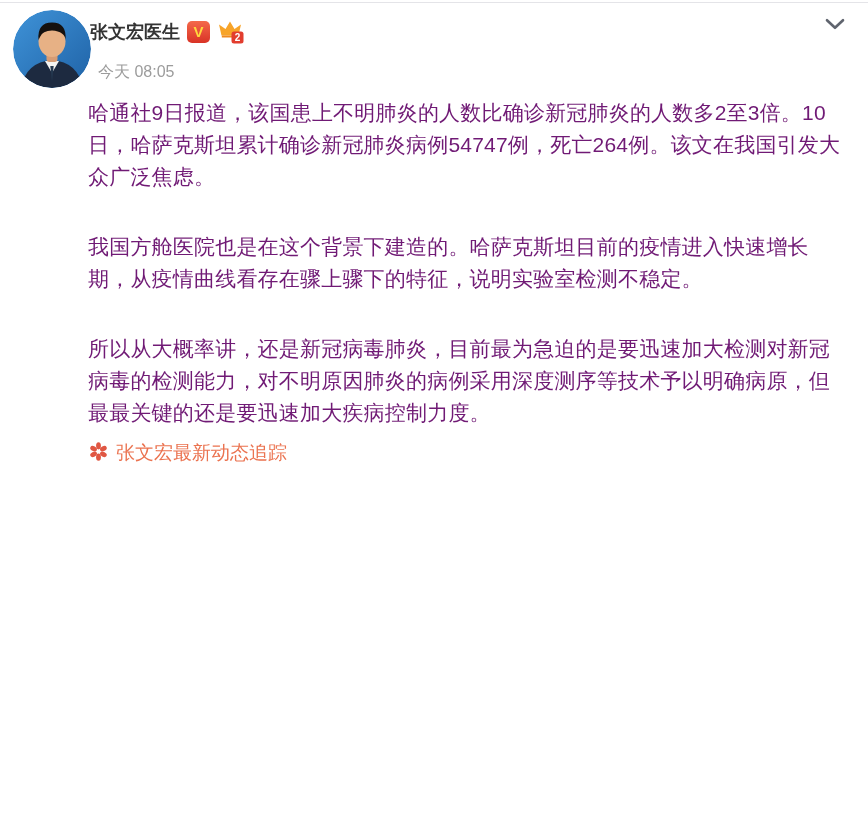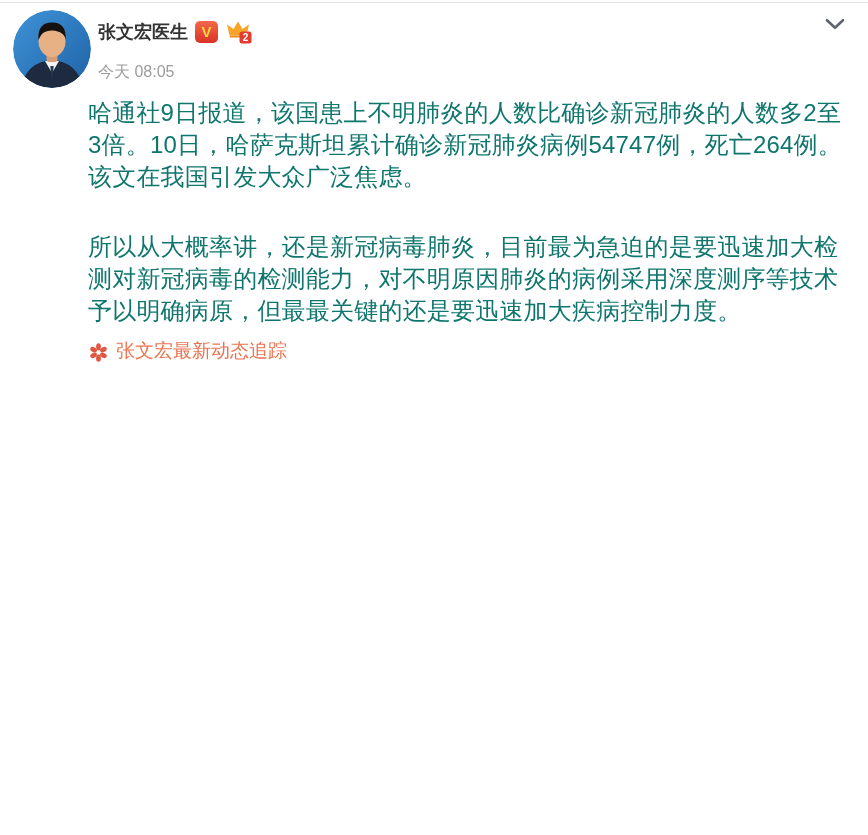--- a/index.html
+++ b/index.html
@@ -31,21 +31,21 @@
     top: 7px;
     width: 78px;
     height: 78px;
     border-radius: 50%;
     overflow: hidden;
     cursor: pointer;
   }
   .avatar svg { display: block; }
   .name-row {
     position: absolute;
-    left: 98px;
+    left: 90px;
     top: 16px;
     display: flex;
     align-items: center;
     gap: 7px;
   }
   .author-name {
     font-size: 18px;
     font-weight: bold;
     color: #333333;
     cursor: pointer;
@@ -83,32 +83,32 @@
     align-items: center;
     justify-content: center;
   }
 
   
   .post-content {
     padding: 6px 23px 0 88px;
   }
   .post-content p {
     margin: 0 0 38px 0;
-    font-size: 24px;
+    font-size: 21px;
     line-height: 32px;
-    color: #0f766e;
+    color: #701a75;
     letter-spacing: 0.2px;
     word-break: break-all;
   }
   .post-content p:last-of-type { margin-bottom: 12px; margin-top: 16px; }
 
   
   .topic-link {
     display: inline-flex;
-    align-items: flex-end;
+    align-items: flex-start;
     gap: 7px;
     color: #eb7350;
     font-size: 19px;
     text-decoration: none;
     cursor: pointer;
     line-height: 24px;
   }
   .topic-link .flower { display: inline-flex; }
 </style>
 </head>
@@ -159,20 +159,21 @@
 
       <div class="post-menu">
         <svg width="20" height="13" viewBox="0 0 20 13">
           <path d="M2 2.2 L10 9.8 L18 2.2" stroke="#5f646e" stroke-width="2.6" fill="none" stroke-linecap="round" stroke-linejoin="round"></path>
         </svg>
       </div>
     </div>
 
     <div class="post-content">
       <p>哈通社9日报道，该国患上不明肺炎的人数比确诊新冠肺炎的人数多2至3倍。10日，哈萨克斯坦累计确诊新冠肺炎病例54747例，死亡264例。该文在我国引发大众广泛焦虑。</p>
+      <p>我国方舱医院也是在这个背景下建造的。哈萨克斯坦目前的疫情进入快速增长期，从疫情曲线看存在骤上骤下的特征，说明实验室检测不稳定。</p>
       <p>所以从大概率讲，还是新冠病毒肺炎，目前最为急迫的是要迅速加大检测对新冠病毒的检测能力，对不明原因肺炎的病例采用深度测序等技术予以明确病原，但最最关键的还是要迅速加大疾病控制力度。</p>
 
       <a class="topic-link">
         <span class="flower">
           <svg width="21" height="21" viewBox="0 0 20 20">
             <g fill="#e05743">
               <ellipse cx="10" cy="4.6" rx="2.3" ry="3.4"></ellipse>
               <ellipse cx="10" cy="4.6" rx="2.3" ry="3.4" transform="rotate(60 10 10)"></ellipse>
               <ellipse cx="10" cy="4.6" rx="2.3" ry="3.4" transform="rotate(120 10 10)"></ellipse>
               <ellipse cx="10" cy="4.6" rx="2.3" ry="3.4" transform="rotate(180 10 10)"></ellipse>

